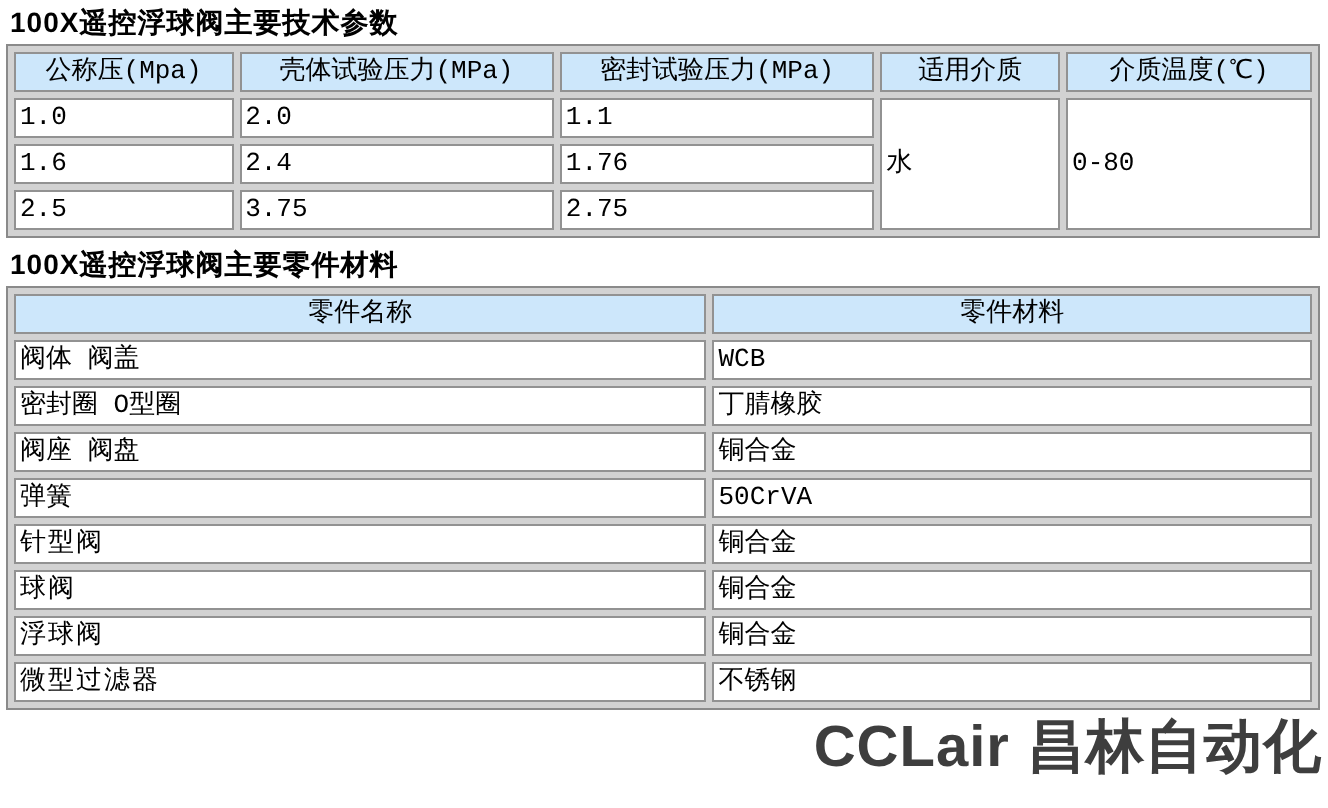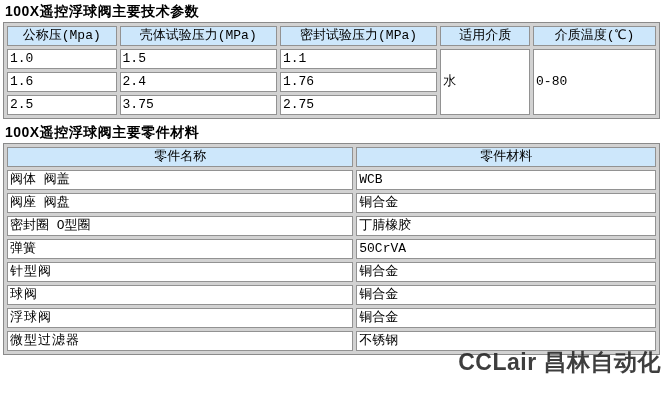--- a/index.html
+++ b/index.html
@@ -44,22 +44,22 @@
     font-family: "Liberation Mono", "Liberation Sans", sans-serif;
     overflow: hidden;
     white-space: nowrap;
   }
   table.grid th { background: #cde7fb; }
   td.bn { font-weight: bold; letter-spacing: 1px; margin-top: 25px; }
 
   .watermark {
     position: absolute;
     right: 3px;
-    bottom: 24px;
-    font-size: 23px;
+    bottom: 8px;
+    font-size: 29px;
     font-weight: bold;
     color: rgba(35, 35, 35, 0.88);
     letter-spacing: 0.5px;
     white-space: nowrap;
     font-family: "Liberation Sans", sans-serif;
     pointer-events: none;
   }
 </style>
 </head>
 <body>
@@ -81,21 +81,21 @@
         <th>公称压(Mpa)</th>
         <th>壳体试验压力(MPa)</th>
         <th>密封试验压力(MPa)</th>
         <th>适用介质</th>
         <th>介质温度(℃)</th>
       </tr>
     </thead>
     <tbody>
       <tr>
         <td>1.0</td>
-        <td>1.5</td>
+        <td>2.0</td>
         <td>1.1</td>
         <td rowspan="3">水</td>
         <td rowspan="3">0-80</td>
       </tr>
       <tr>
         <td>1.6</td>
         <td>2.4</td>
         <td>1.76</td>
       </tr>
       <tr>
@@ -118,26 +118,26 @@
         <th>零件名称</th>
         <th>零件材料</th>
       </tr>
     </thead>
     <tbody>
       <tr>
         <td>阀体  阀盖</td>
         <td>WCB</td>
       </tr>
       <tr>
+        <td>密封圈  O型圈</td>
+        <td>丁腈橡胶</td>
+      </tr>
+      <tr>
         <td>阀座  阀盘</td>
         <td>铜合金</td>
-      </tr>
-      <tr>
-        <td>密封圈  O型圈</td>
-        <td>丁腈橡胶</td>
       </tr>
       <tr>
         <td>弹簧</td>
         <td>50CrVA</td>
       </tr>
       <tr>
         <td class="bn">针型阀</td>
         <td>铜合金</td>
       </tr>
       <tr>

